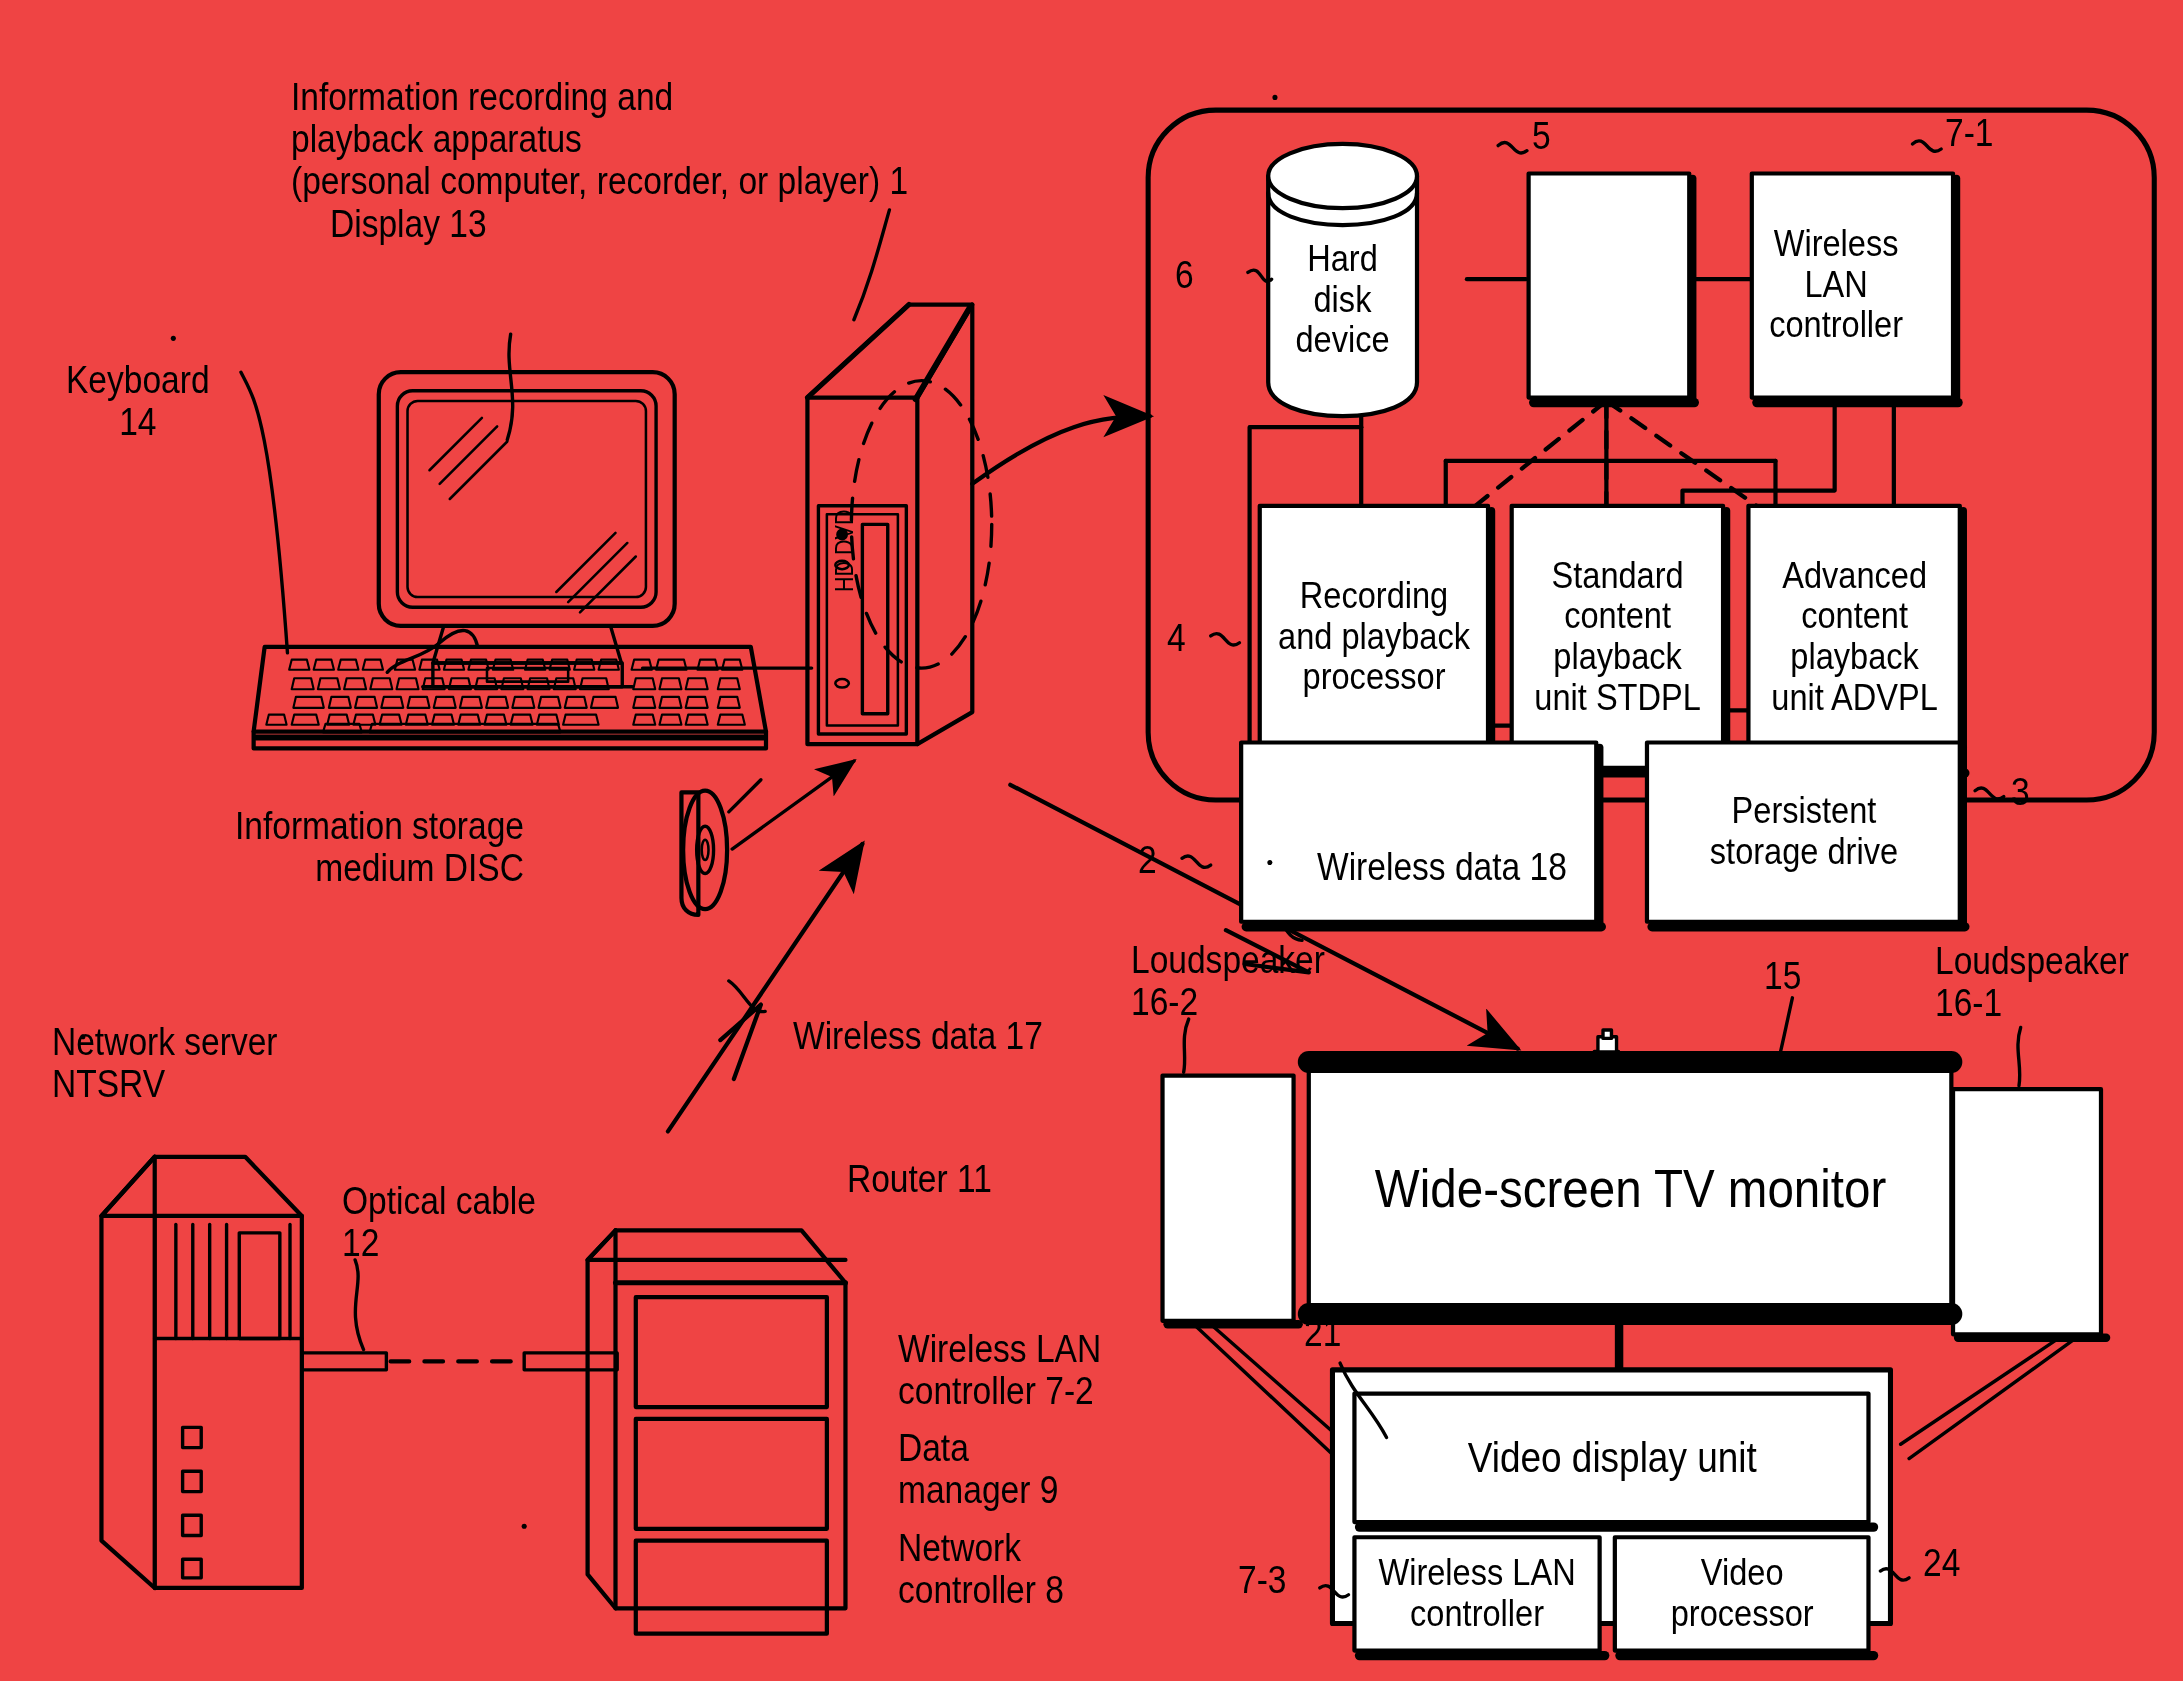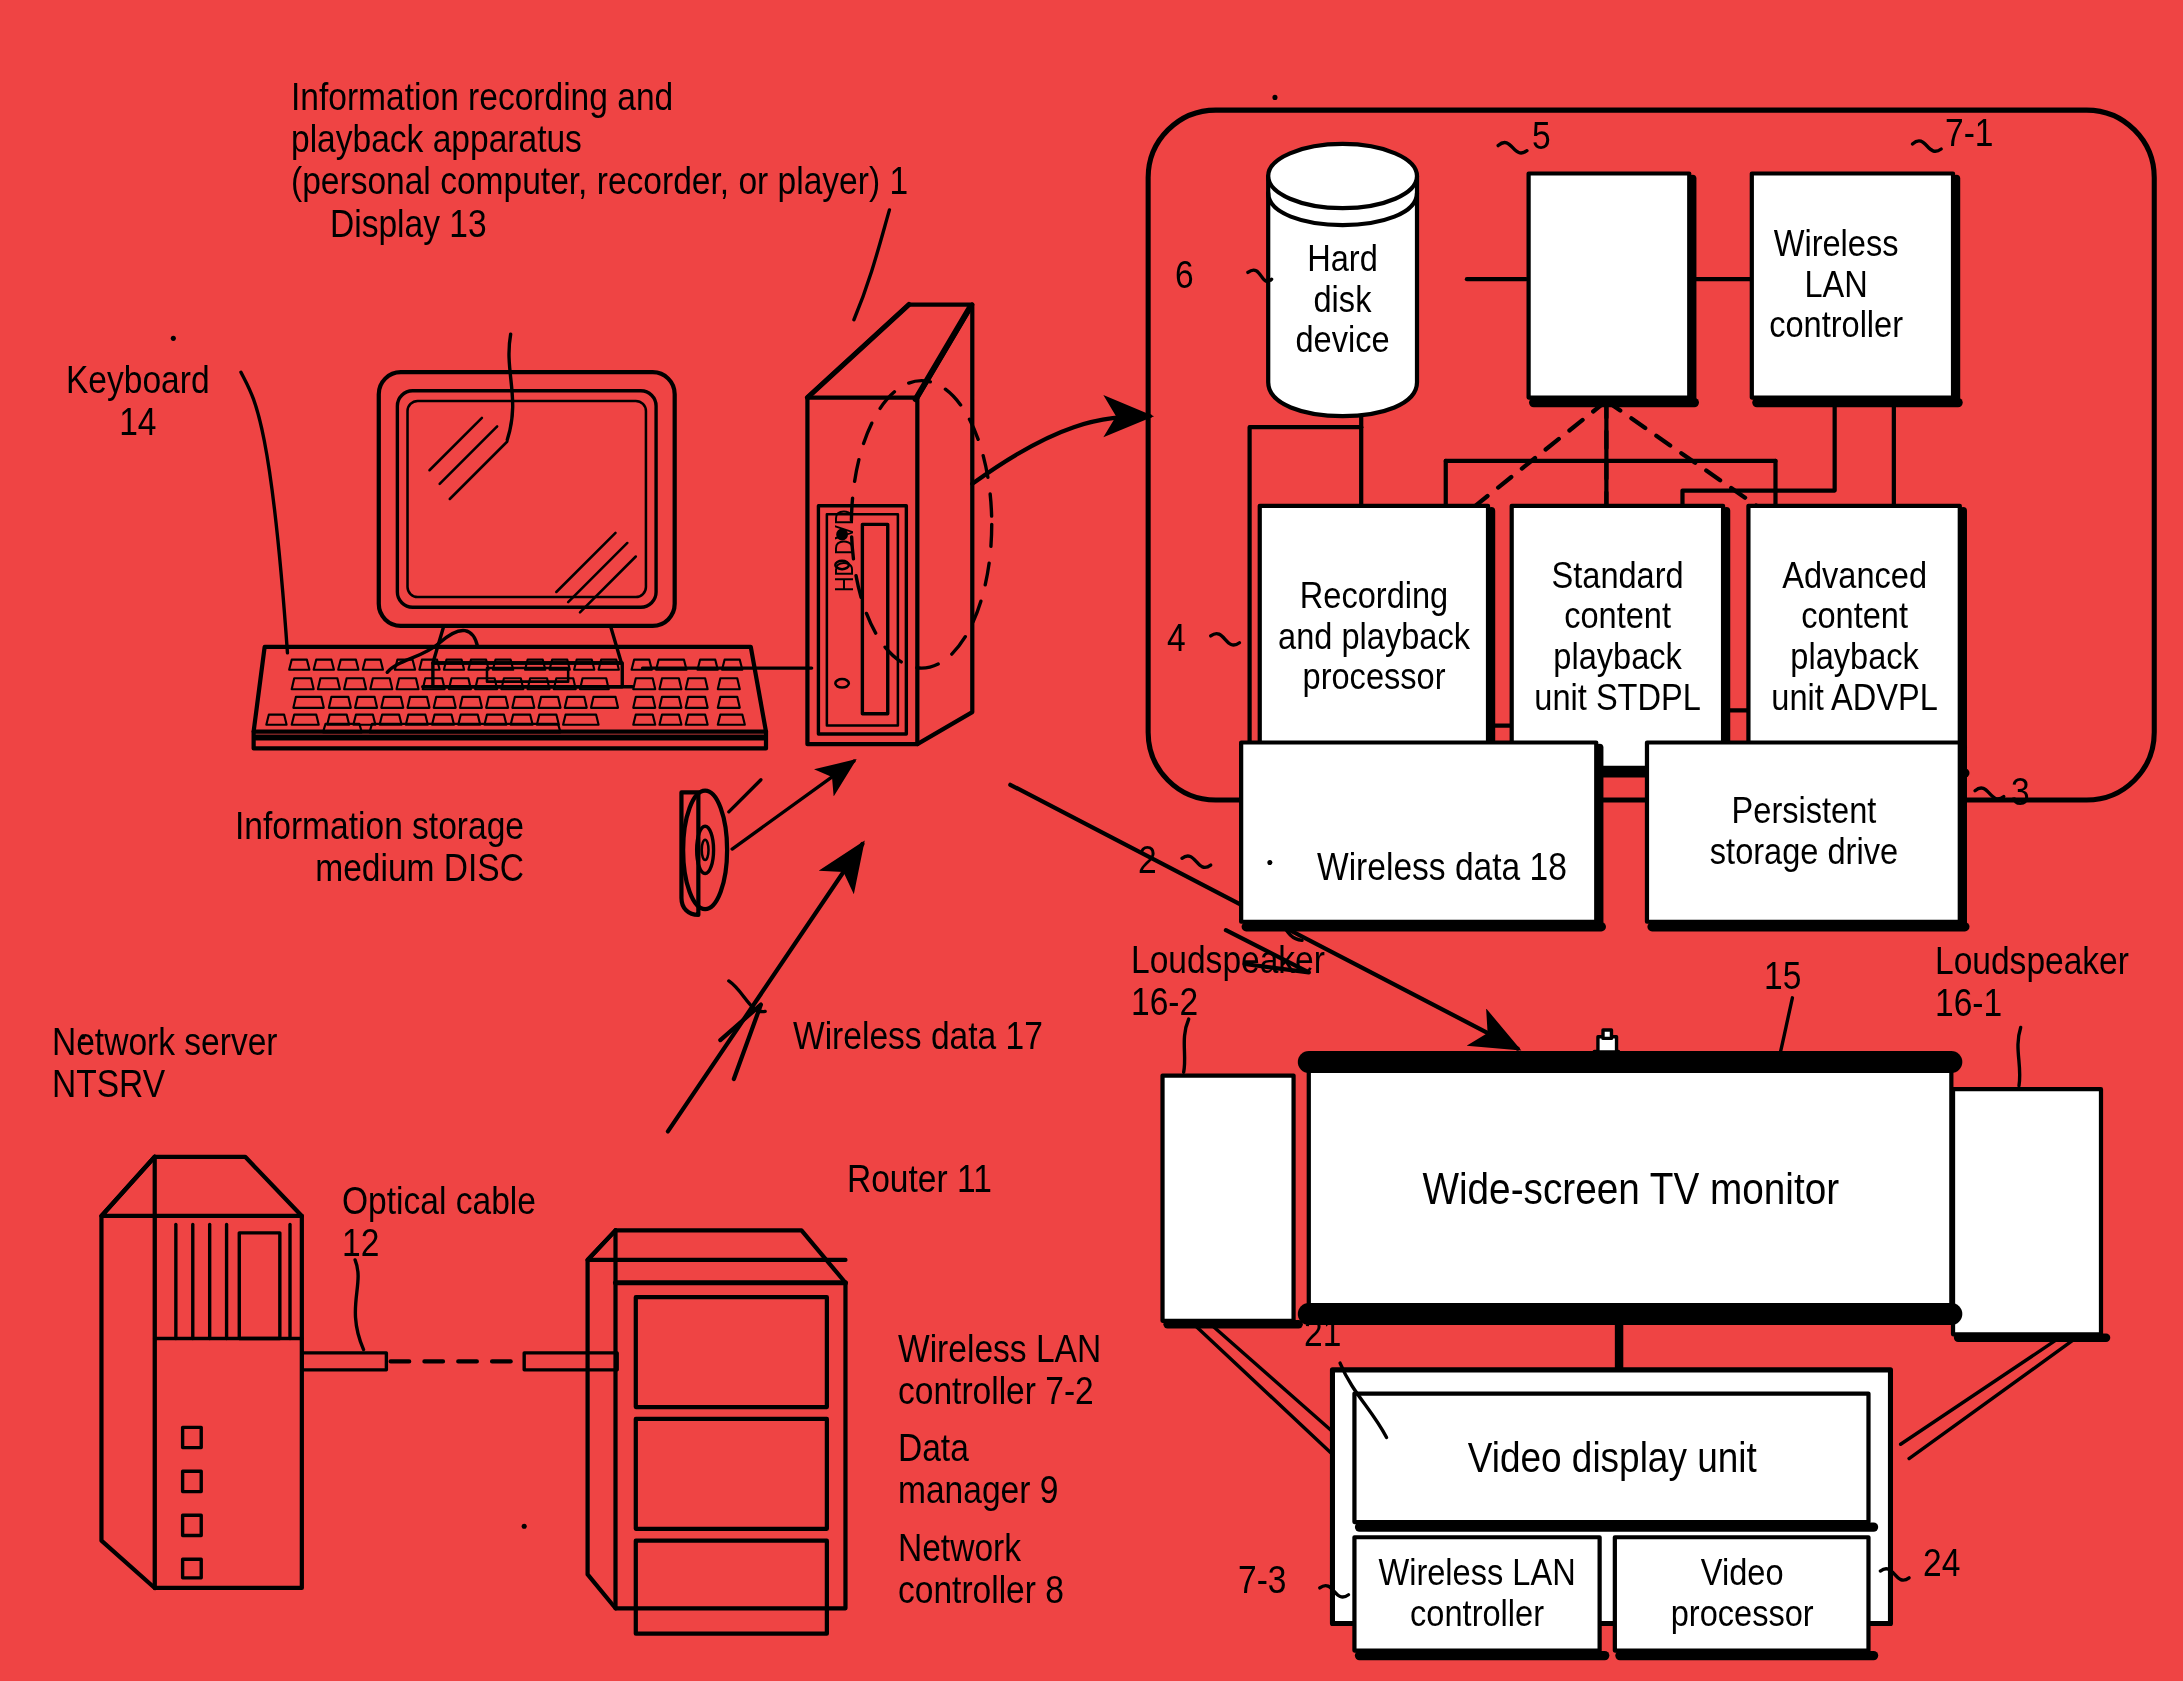--- a/index.html
+++ b/index.html
@@ -518,21 +518,21 @@
   </div>
 
   <div class="lbl num" style="left:1138px; top:839px;">2</div>
 
   <div class="boxtext" style="left:1647px; top:742px; width:313px; height:179px;">
     <span>Persistent
 storage drive</span>
   </div>
   <div class="lbl num" style="left:2011px; top:771px;">3</div>
 
-  <div class="boxtext" style="left:1309px; top:1062px; width:643px; height:254px; font-size:44px;">
+  <div class="boxtext" style="left:1309px; top:1062px; width:643px; height:254px; font-size:54px;">
     <span>Wide-screen TV monitor</span>
   </div>
 
   <div class="boxtext" style="left:1355px; top:1394px; width:514px; height:129px; font-size:42px;">
     <span>Video display unit</span>
   </div>
 
   <div class="boxtext" style="left:1355px; top:1537px; width:245px; height:113px;">
     <span>Wireless LAN
 controller</span>

